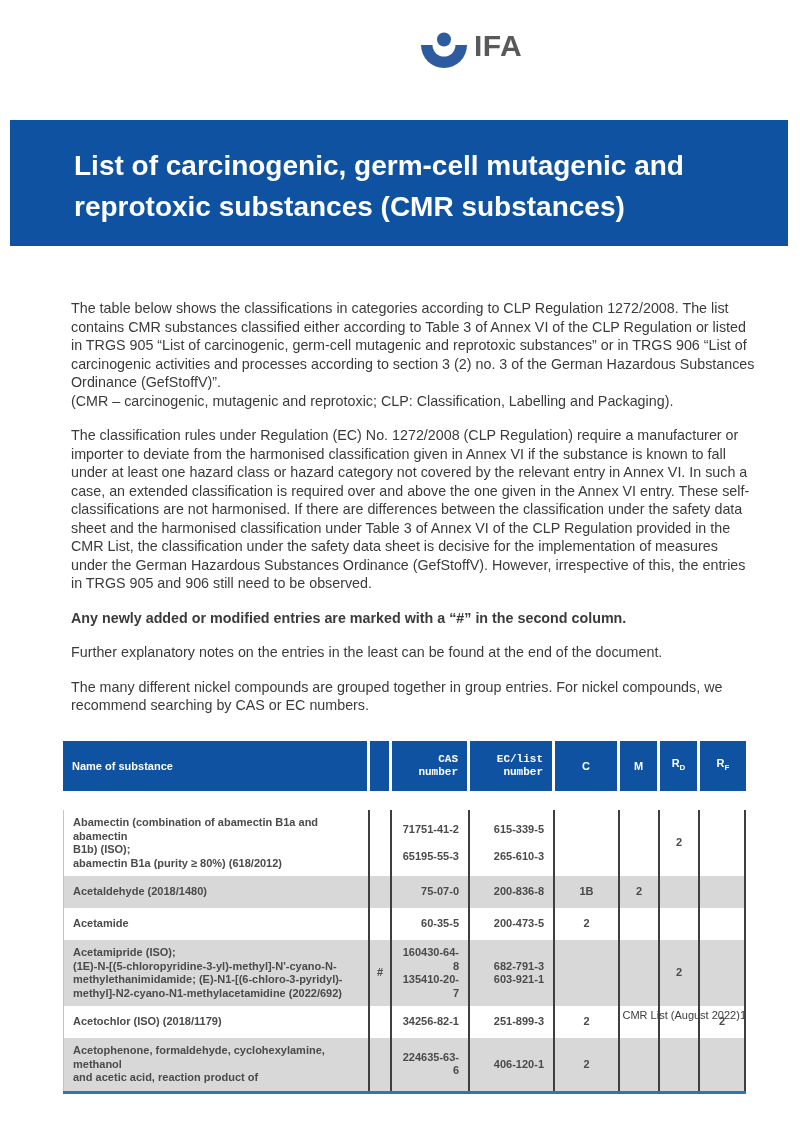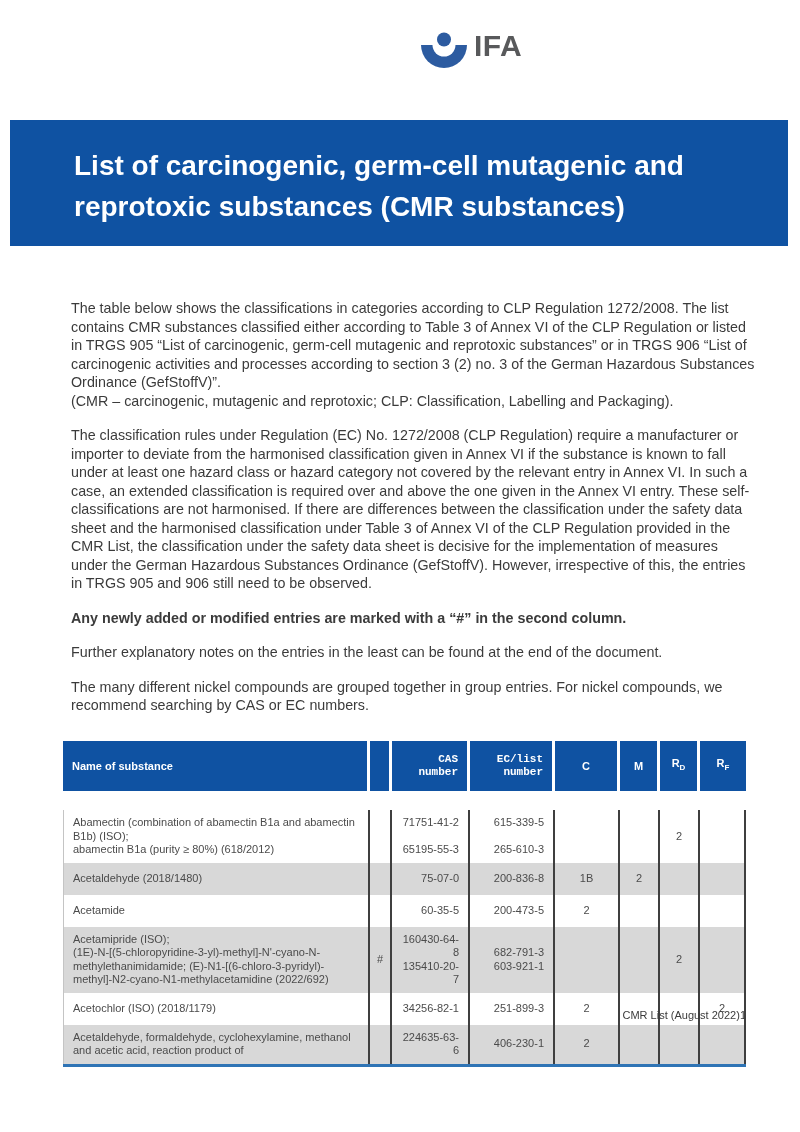--- a/index.html
+++ b/index.html
@@ -30,21 +30,21 @@
   .hcell{
     background:var(--banner-blue,#0F52A2);color:#fff;font-weight:bold;min-height:50px;
     box-sizing:border-box;display:flex;flex-direction:column;justify-content:center;
     padding:4px 9px;border-right:3px solid #fff;white-space:pre-line;line-height:13px;
   }
   .hcell:last-child{border-right:none;}
   .hcol-name{align-items:flex-start;text-align:left;}
   .hcol-cas,.hcol-ec{align-items:flex-end;text-align:right;font-family:Liberation Mono, monospace;}
   .hcol-hash,.hcol-c,.hcol-m,.hcol-rd,.hcol-rf{align-items:center;text-align:center;}
   .hcell sub{font-size:8px;}
-  .tbody{border-bottom:3px solid var(--table-bottom-line,#2F74B5);}
+  .tbody{border-bottom:3px solid var(--table-bottom-line,#2F74B5);font-weight:bold;}
   .trow{min-height:32px;background:#ffffff;}
   .trow.shaded{background:var(--shaded-row,#D8D8D8);}
   .tcell{
     box-sizing:border-box;display:flex;flex-direction:column;justify-content:center;
     padding:6px 9px;border-right:2px solid var(--table-border,#3F3F3F);
     white-space:pre-line;line-height:13.5px;
   }
   .tcell.col-name{align-items:flex-start;text-align:left;border-left:1px solid #C4C4C4;}
   .tcell.col-cas,.tcell.col-ec{align-items:flex-end;text-align:right;}
   .tcell.col-hash,.tcell.col-c,.tcell.col-m,.tcell.col-rd,.tcell.col-rf{align-items:center;text-align:center;}
@@ -154,25 +154,25 @@
           <div class="tcell col-name">Acetochlor (ISO) (2018/1179)</div>
           <div class="tcell col-hash"></div>
           <div class="tcell col-cas">34256-82-1</div>
           <div class="tcell col-ec">251-899-3</div>
           <div class="tcell col-c">2</div>
           <div class="tcell col-m"></div>
           <div class="tcell col-rd"></div>
           <div class="tcell col-rf">2</div>
         </div>
         <div class="trow shaded">
-          <div class="tcell col-name">Acetaldehyde, formaldehyde, cyclohexylamine, methanol
+          <div class="tcell col-name">Acetophenone, formaldehyde, cyclohexylamine, methanol
 and acetic acid, reaction product of</div>
           <div class="tcell col-hash"></div>
           <div class="tcell col-cas">224635-63-6</div>
-          <div class="tcell col-ec">406-230-1</div>
+          <div class="tcell col-ec">406-120-1</div>
           <div class="tcell col-c">2</div>
           <div class="tcell col-m"></div>
           <div class="tcell col-rd"></div>
           <div class="tcell col-rf"></div>
         </div>
       </div>
   </div>
 
   <div class="footer">
     <span>CMR List (August 2022)</span>

